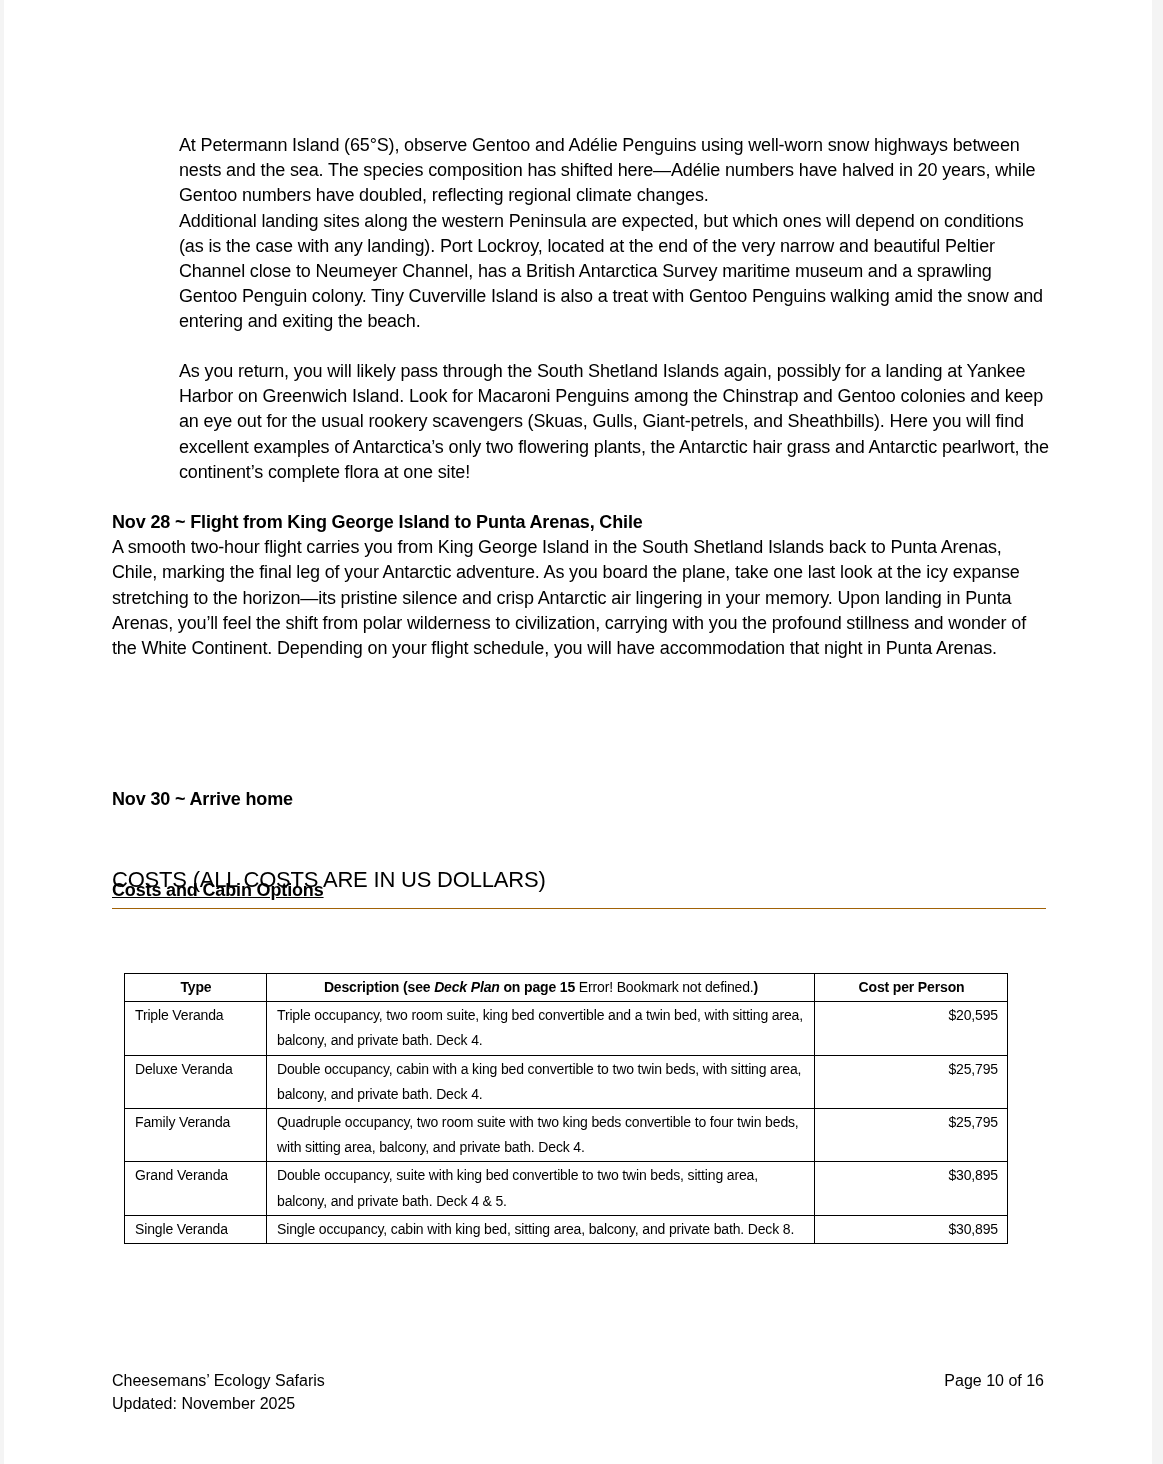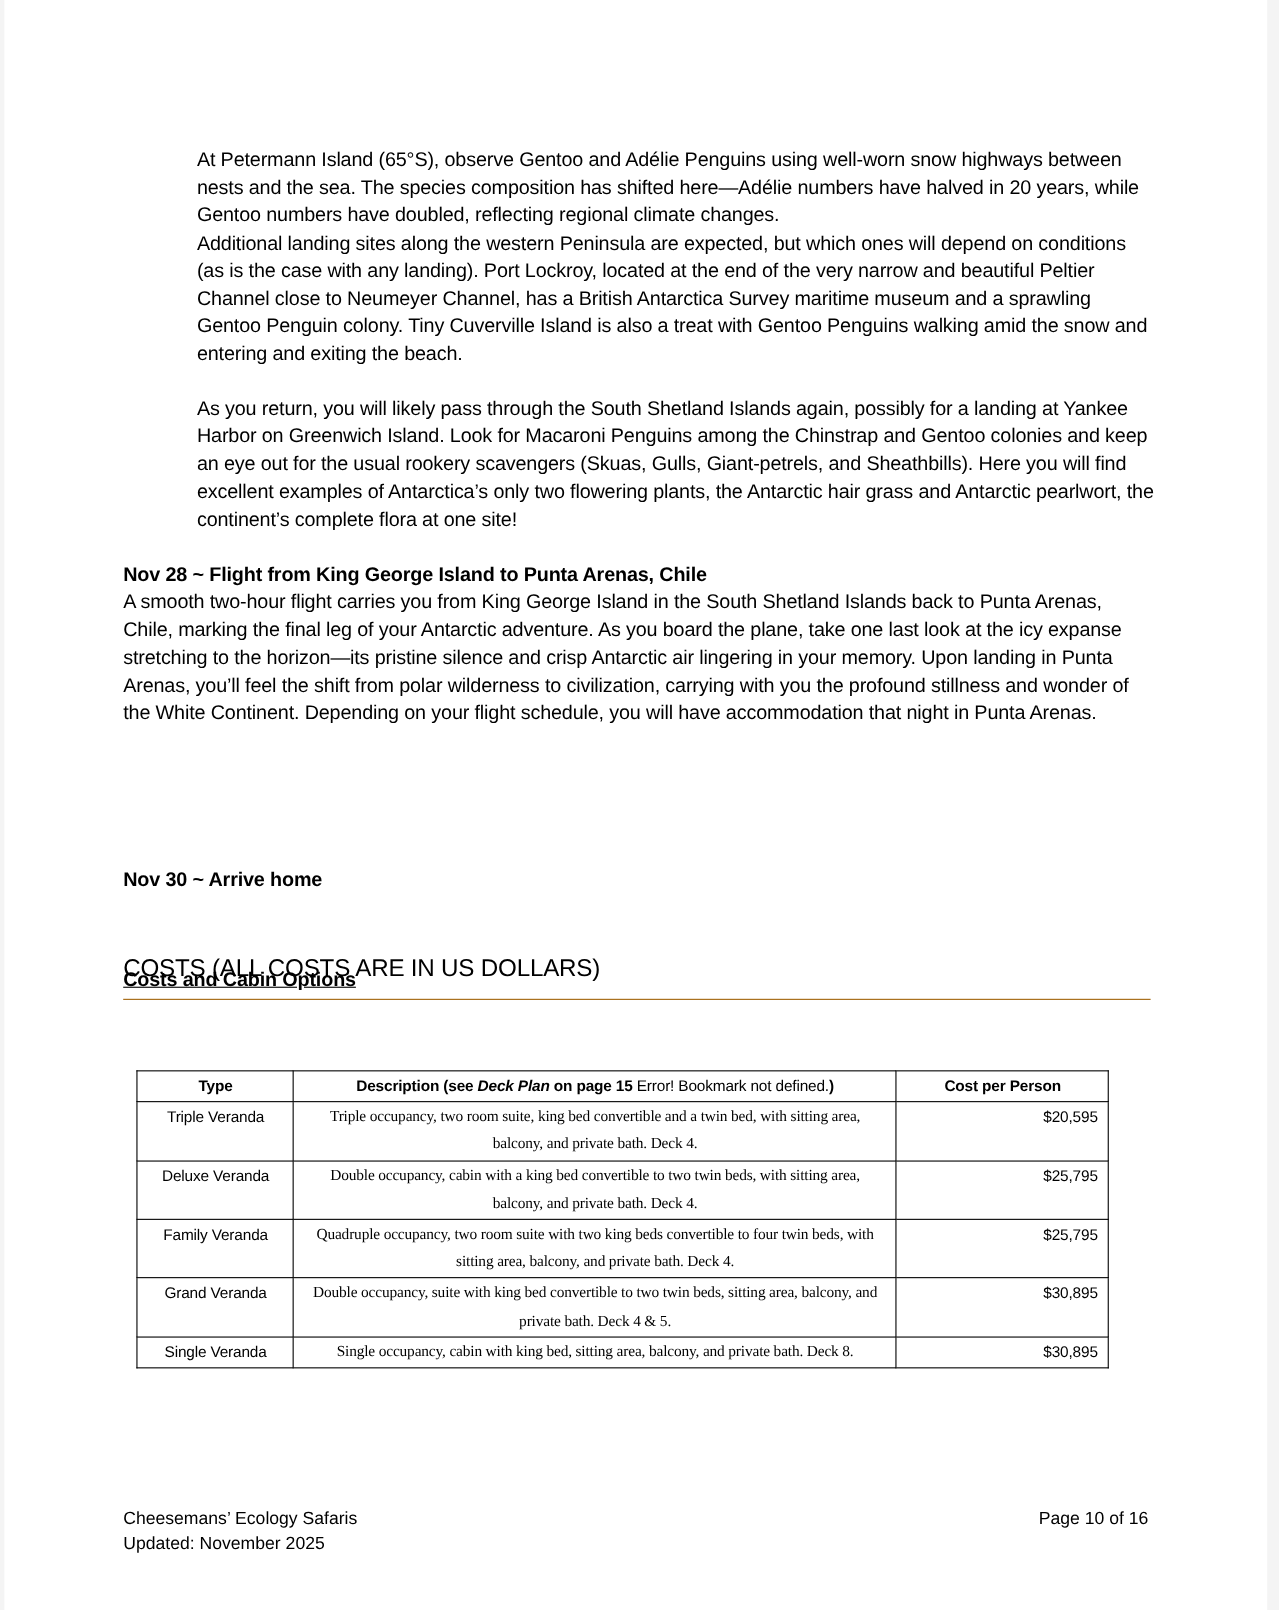--- a/index.html
+++ b/index.html
@@ -26,25 +26,25 @@
       font-size: 22px; font-weight: normal; line-height: 28px;
       padding-bottom: 14px; border-bottom: 1px solid #a16207;
       letter-spacing: -0.2px;
     }
     table.costs {
       position: absolute; left: 120px; top: 973px; width: 884px;
       border-collapse: collapse;
       font-size: 14px; line-height: 25.2px; letter-spacing: -0.15px;
     }
     table.costs th, table.costs td {
-      border: 1px solid #000; vertical-align: top; padding: 1px 9px 1px 10px; text-align: center;
+      border: 1px solid #000; vertical-align: top; padding: 1px 9px 1px 10px;
     }
     table.costs th { font-weight: bold; vertical-align: middle; text-align: center; }
     table.costs td.type { width: 122px; }
-    table.costs td.desc { width: 528px; font-family: Liberation Serif, serif; }
+    table.costs td.desc { width: 528px; }
     table.costs td.cost { text-align: right; }
     .norm { font-weight: normal; }
     .footer { position: absolute; font-size: 16px; line-height: 23px; }
   </style>
 </head>
 <body>
 
 <div class="page">
 
   <div class="indent-block txt" style="top:133px;">

